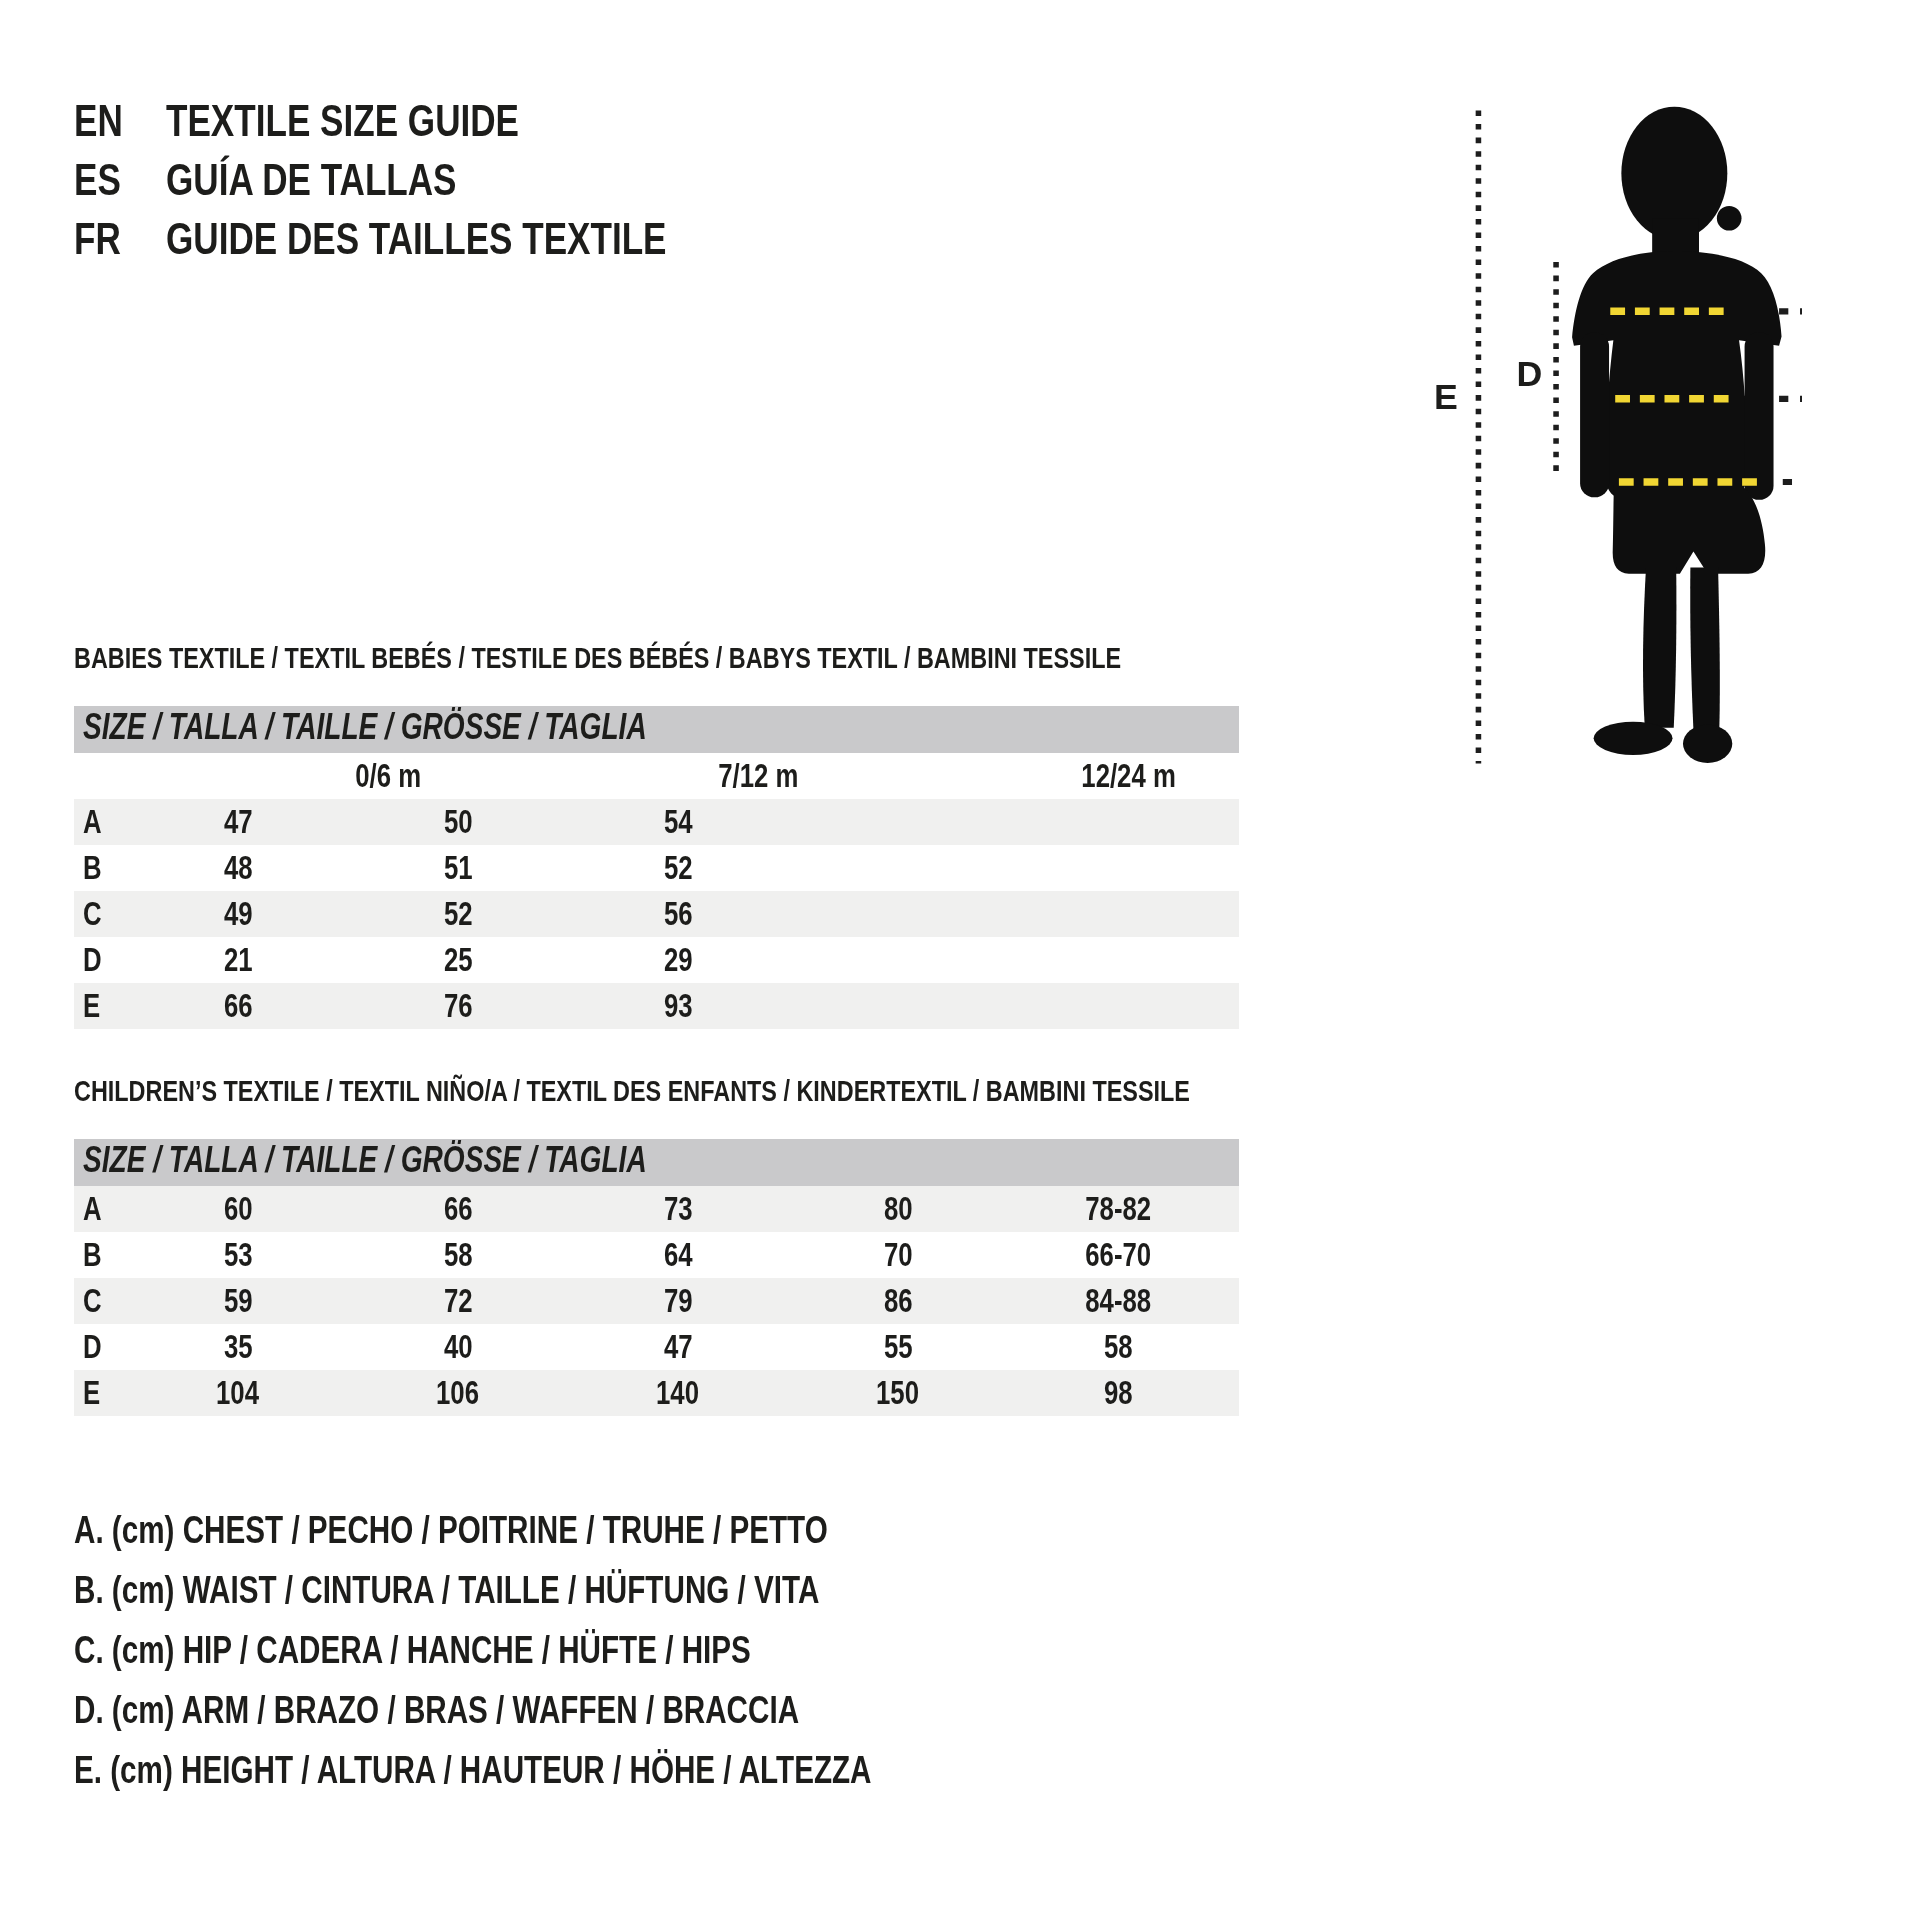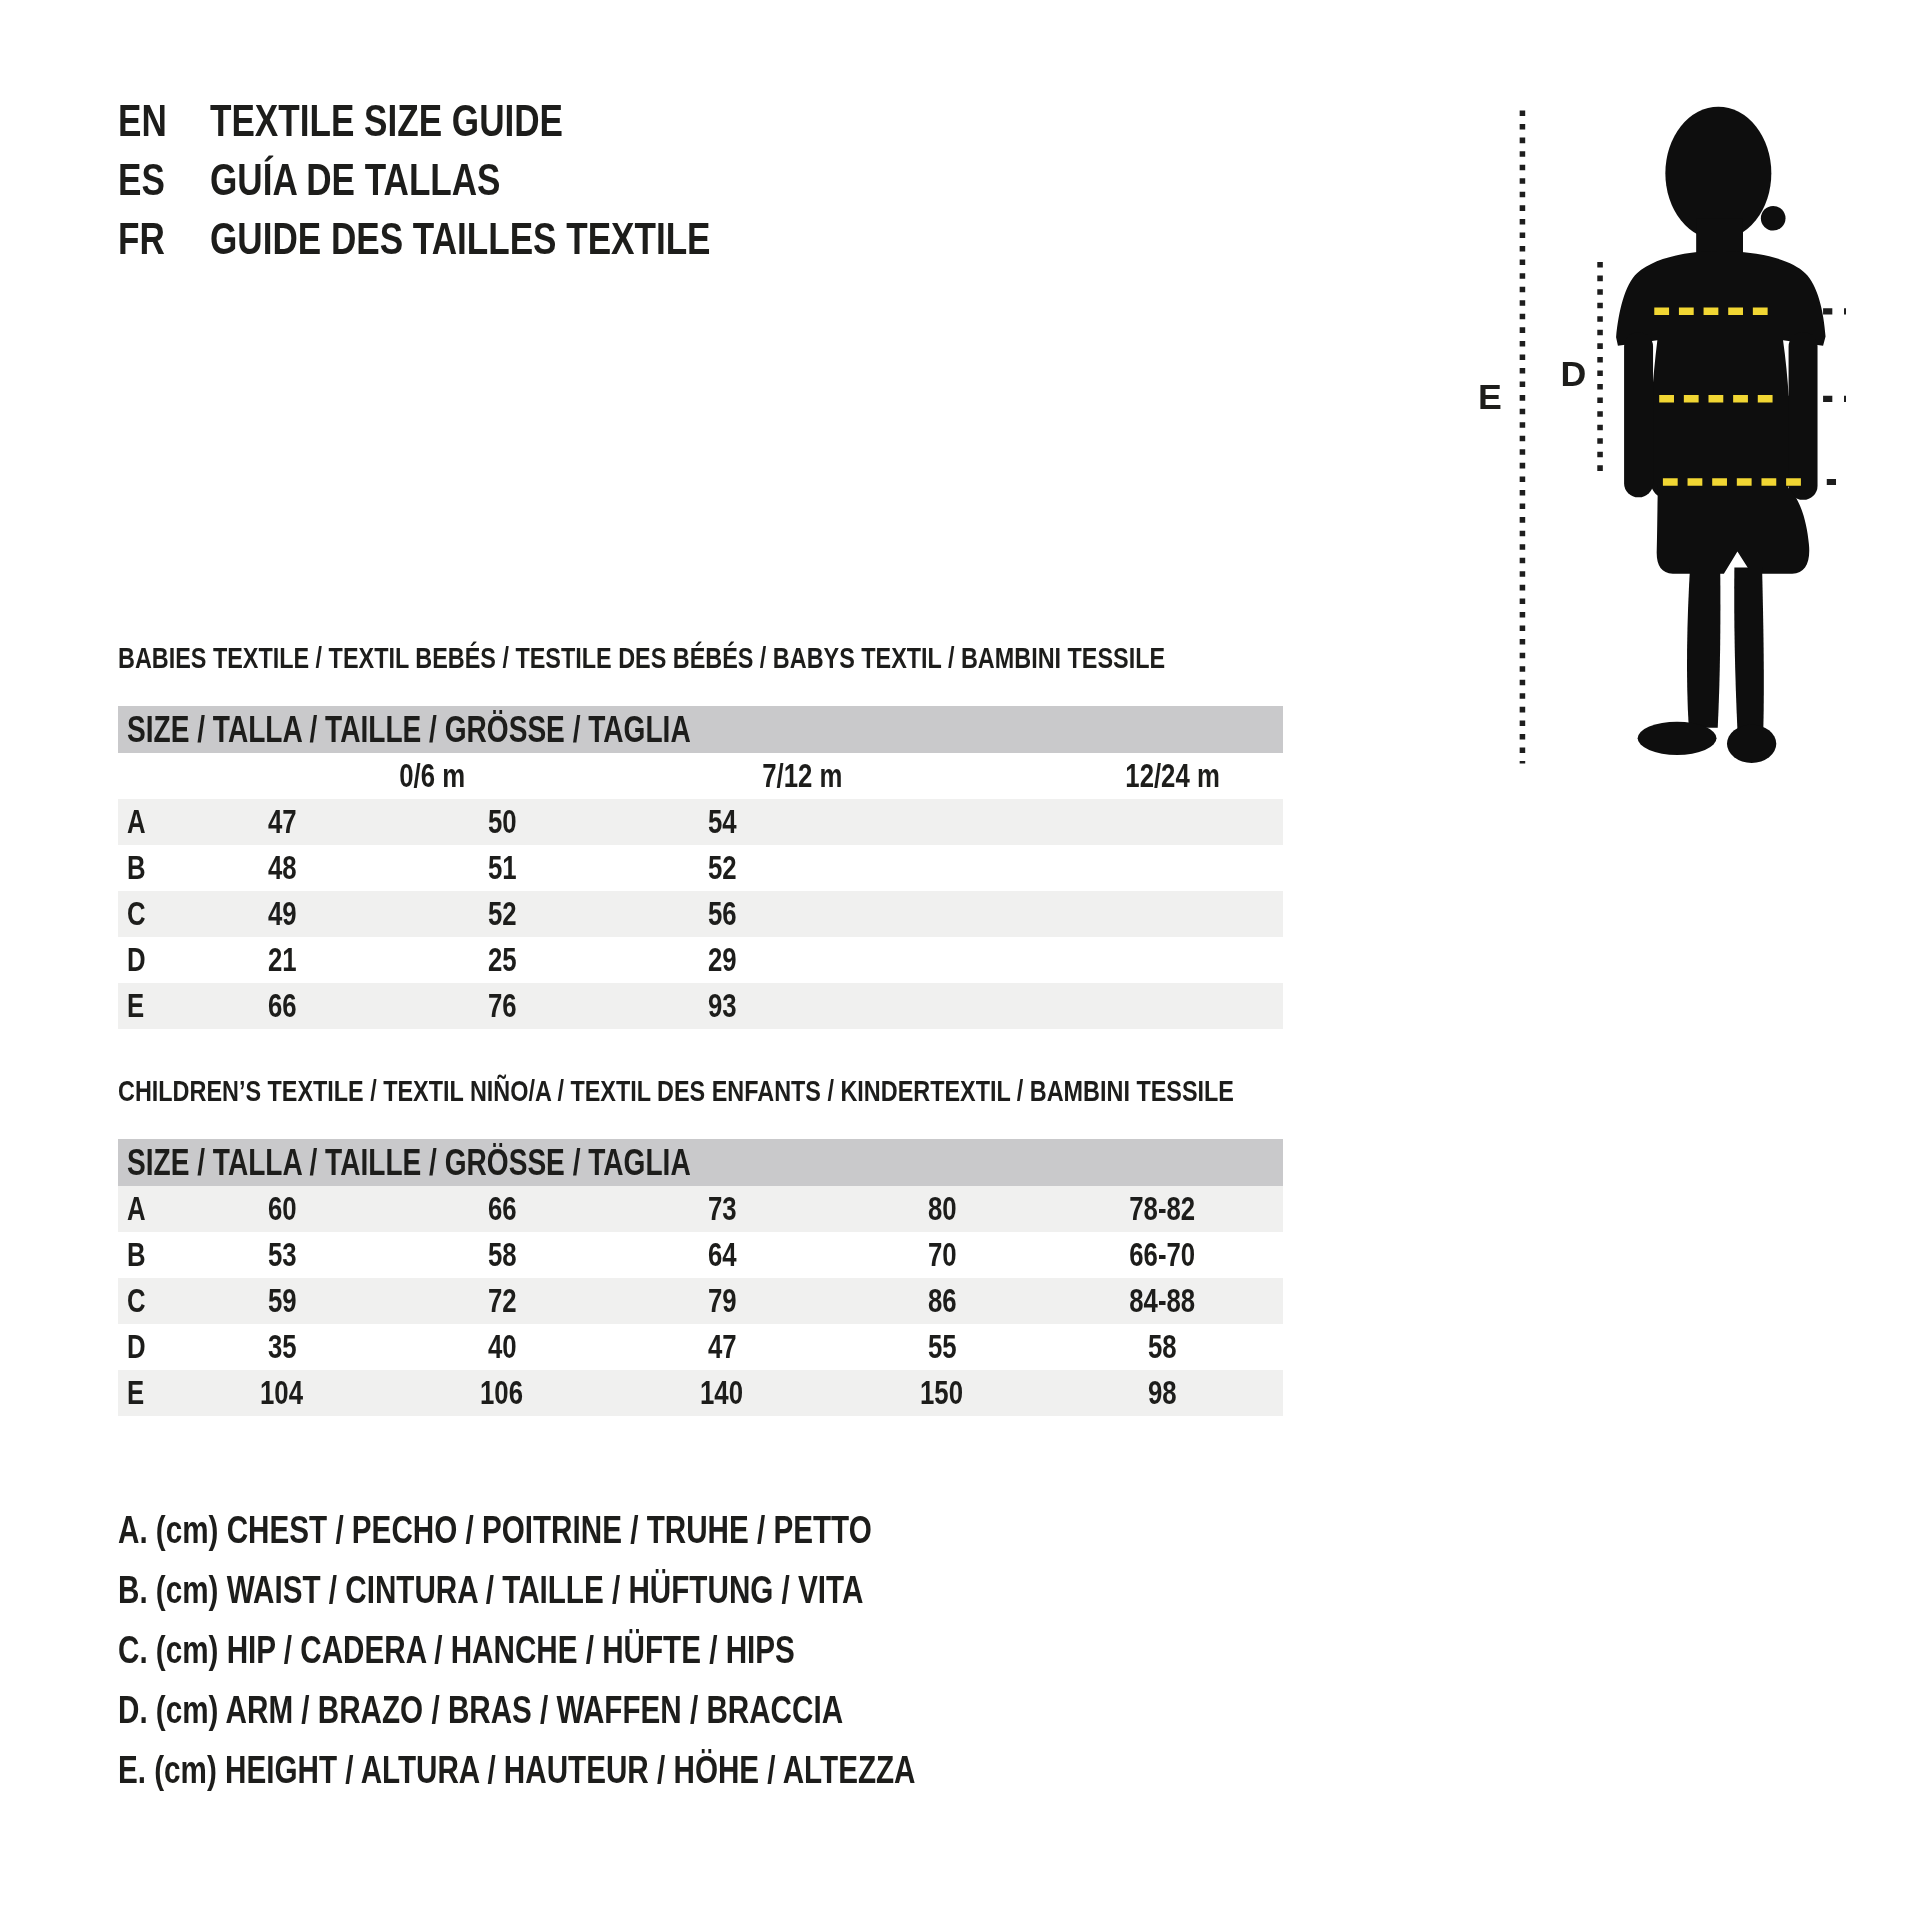--- a/index.html
+++ b/index.html
@@ -1,39 +1,39 @@
 <!DOCTYPE html>
 <html style="font-size:10px"><head>
 <meta charset="utf-8">
 <style>
   html,body { margin:0; padding:0; background:#ffffff; }
   .page {
     position:relative; width:1802px; height:1926px; background:#ffffff;
-    font-family:"Liberation Sans", sans-serif; color:#1d1d1b; overflow:hidden;margin-left:44px;
+    font-family:"Liberation Sans", sans-serif; color:#1d1d1b; overflow:hidden;
   }
   
   .cnd { display:inline-block; transform:scaleX(.78); transform-origin:0 50%; white-space:nowrap; font-weight:700; }
   .cnd-c { transform-origin:50% 50%; }
 
   
   .langs { position:absolute; left:74px; top:91px; }
   .lang-row { height:59px; display:flex; align-items:center; font-size:45px; }
   .lang-code { width:92px; flex:0 0 92px; }
 
   
   .sec-title { position:absolute; left:74px; font-size:30px; line-height:38px; }
   .babies-title { top:639px; }
   .children-title { top:1072px; }
 
   
   .table { position:absolute; left:74px; width:1165px; }
   .babies-table { top:706px; }
   .children-table { top:1139px; }
-  .size-bar { height:47px; background:#c9c9cb; display:flex; align-items:center;
-              padding-left:9.2px; box-sizing:border-box; font-size:36px; }
+  .size-bar { height:47px; background:#c9c9cb; display:flex; align-items:flex-start;
+              padding-left:9.2px; box-sizing:border-box; font-size:36px;font-style:italic; }
   .thead { display:flex; align-items:center; font-size:33px;justify-content:space-between; }
   .babies-table .thead { height:46px; }
   .children-table .thead { height:45px; }
   .trow { display:flex; align-items:center; font-size:33px; }
   .babies-table .trow { height:46px; }
   .children-table .trow { height:46px; }
   .trow.stripe { background:#f0f0ef; }
   .cell-label { width:54px; flex:0 0 54px; padding-left:8.6px; box-sizing:border-box; }
   .cell { width:220px; flex:0 0 220px; text-align:center; }
 

